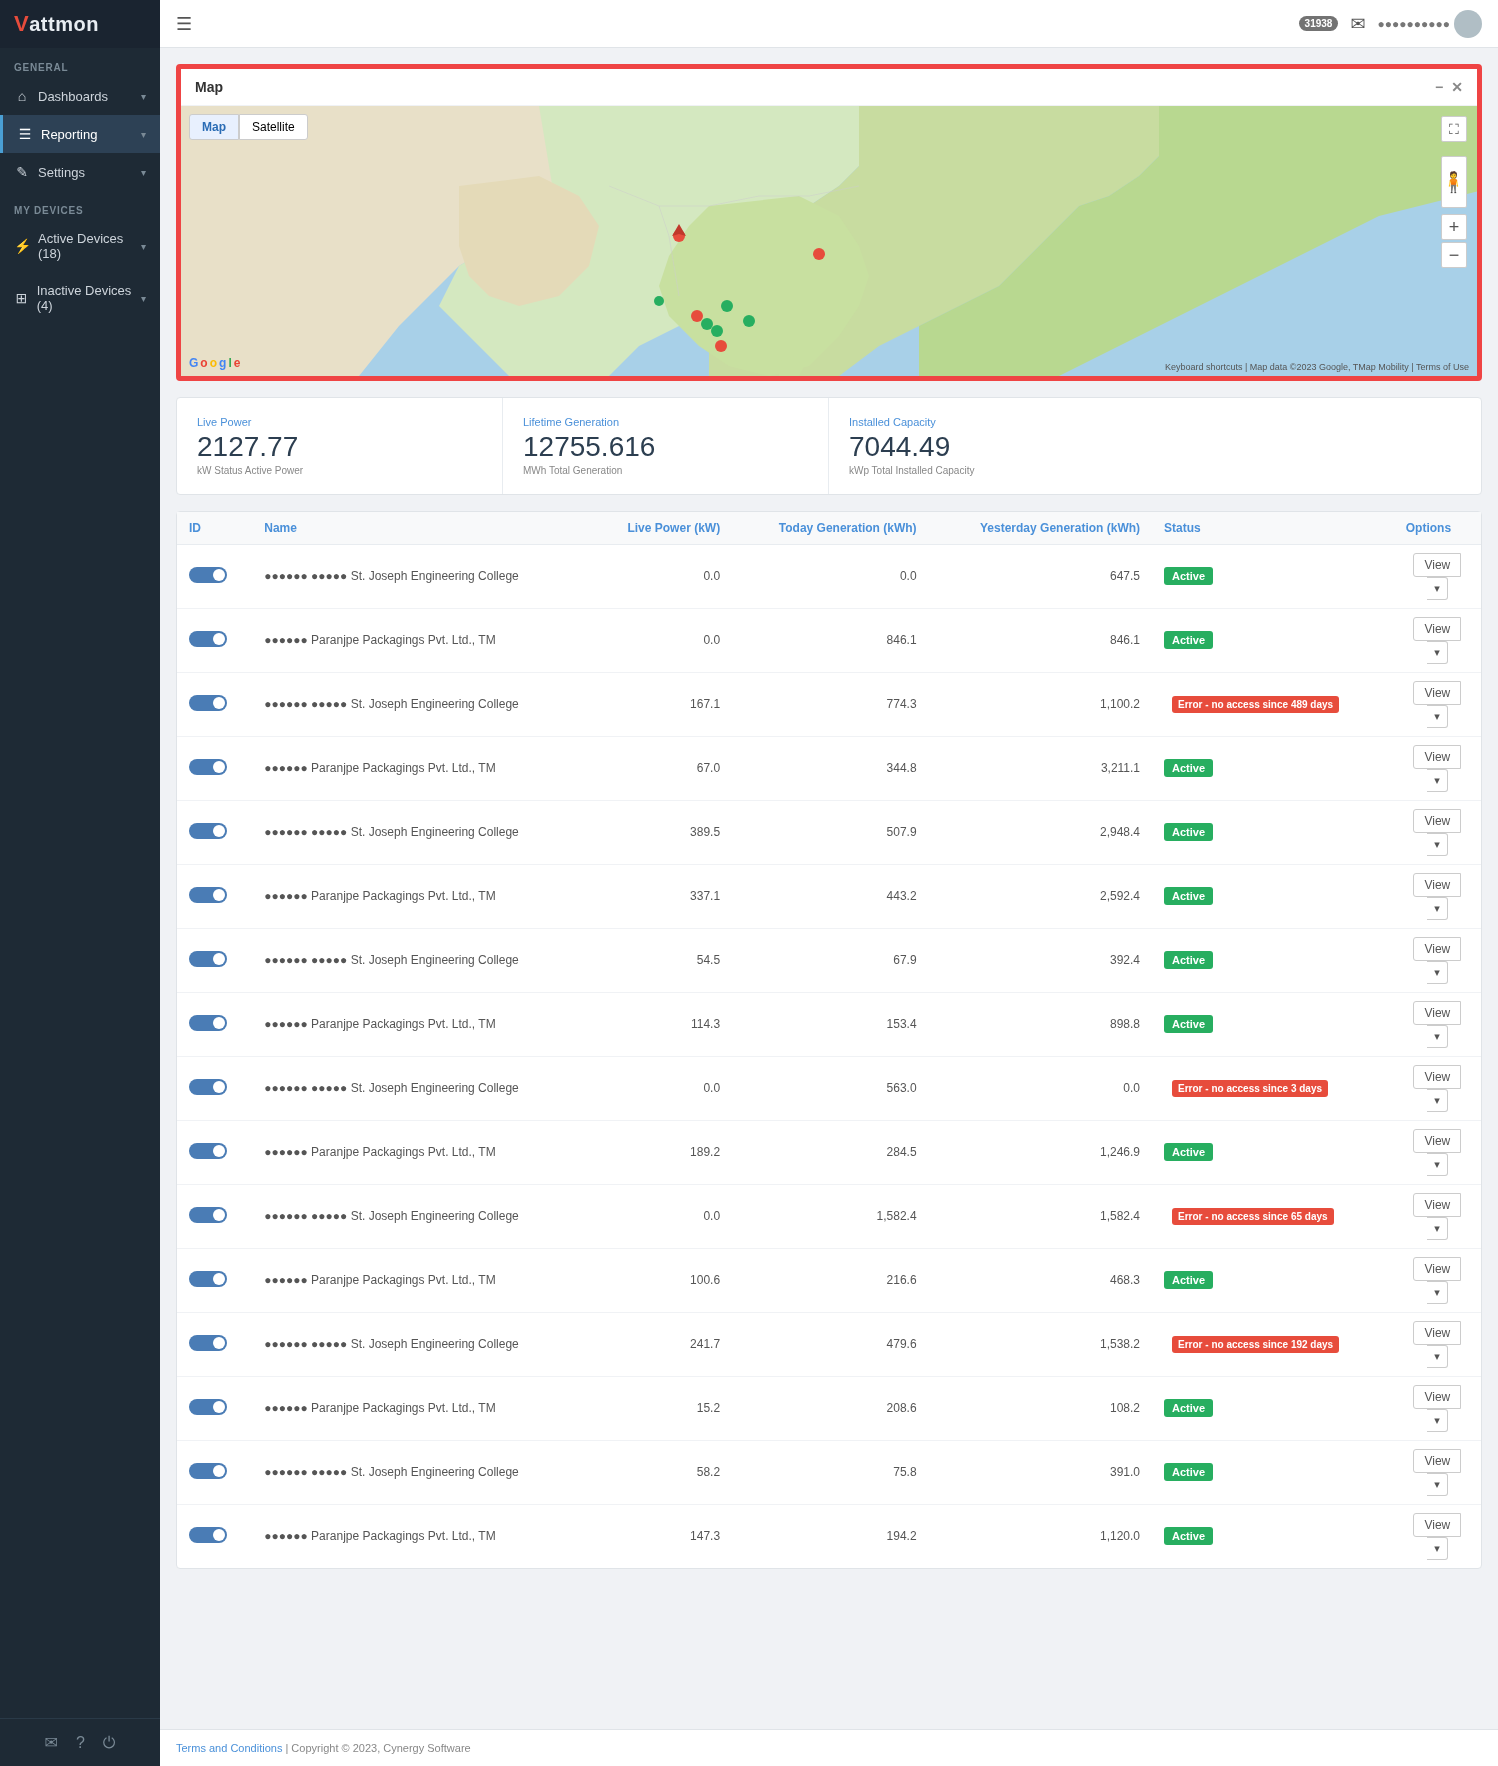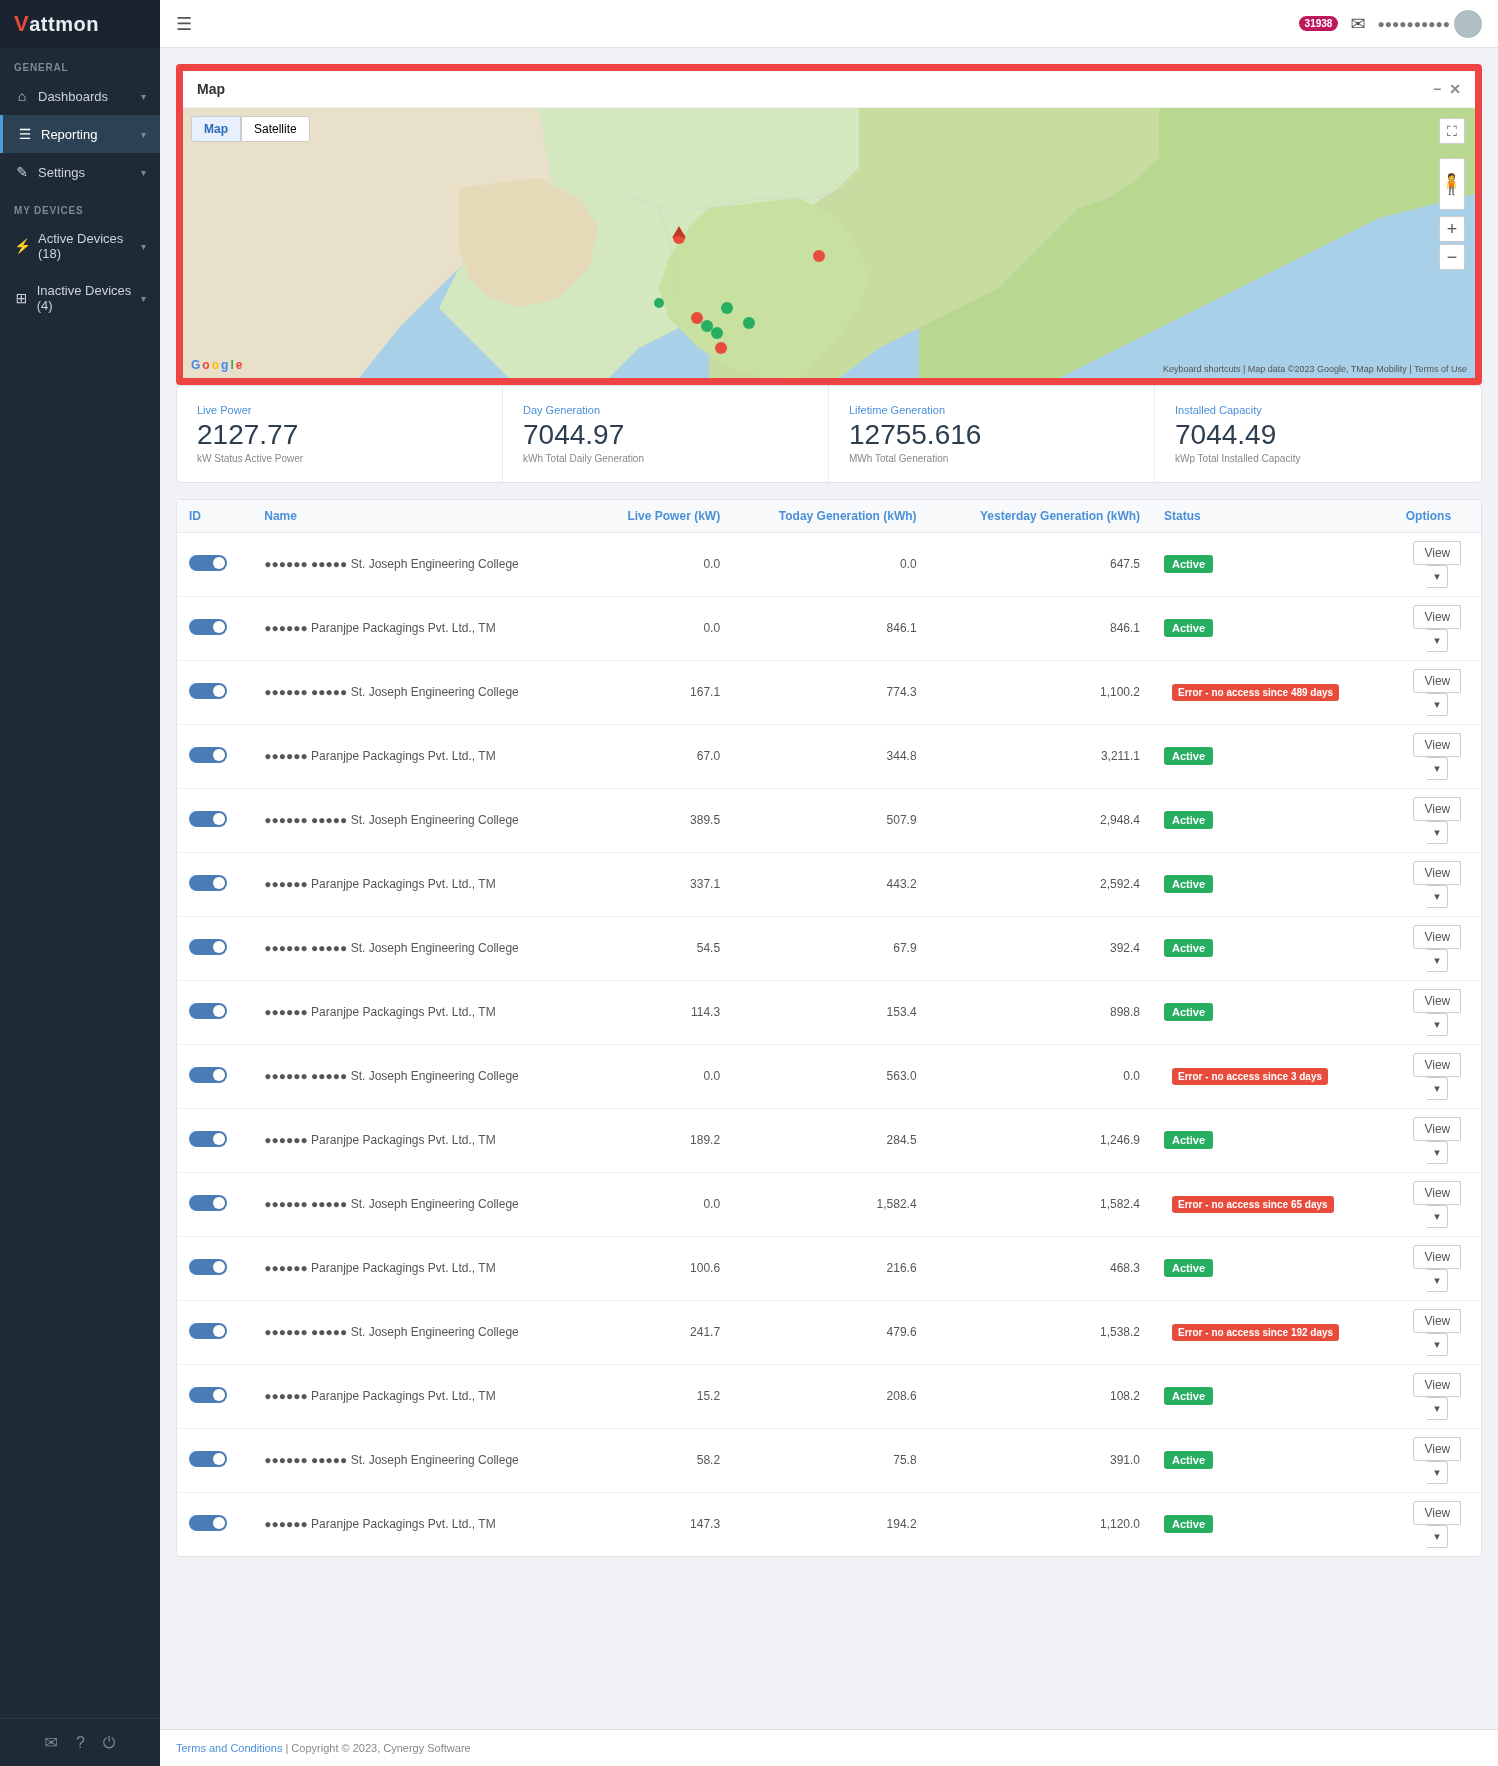--- a/index.html
+++ b/index.html
@@ -63,38 +63,39 @@
       height: 48px;
       display: flex; align-items: center; justify-content: space-between;
       padding: 0 16px;
       border-bottom: 1px solid #e0e4e8;
       position: sticky; top: 0; z-index: 100;
     }
     .topbar-left { display: flex; align-items: center; gap: 10px; }
     .hamburger { font-size: 18px; cursor: pointer; color: #555; }
     .topbar-right { display: flex; align-items: center; gap: 12px; }
     .notif-badge {
-      background: #be185d; color: #fff; font-size: 10px; font-weight: 700;
+      background: #737373; color: #fff; font-size: 10px; font-weight: 700;
       border-radius: 10px; padding: 2px 6px;
     }
     .mail-icon { font-size: 18px; color: #555; position: relative; }
     .user-info { font-size: 12px; color: #777; display: flex; align-items: center; gap: 4px; }
     .user-avatar {
       width: 28px; height: 28px; border-radius: 50%;
       background: #b0bec5; display: inline-block;
     }
 
     
     #content { padding: 16px; flex: 1; }
 
     
     .panel {
       background: #fff;
-      border: 7px solid #ef4444;
+      border: 5px solid #ef4444;
       border-radius: 4px;
+      margin-bottom: 16px;
     }
     .panel-header {
       display: flex; align-items: center; justify-content: space-between;
       padding: 10px 14px;
       border-bottom: 1px solid #f0f2f5;
       font-size: 14px; font-weight: 600; color: #333;
     }
     .panel-header-actions { display: flex; gap: 8px; }
     .panel-header-actions span { font-size: 14px; cursor: pointer; color: #888; }
 
@@ -387,25 +388,20 @@
       </div>
     </div>
 
     <div class="stats-row">
       <div class="stat-card">
         <div class="stat-label">Live Power</div>
         <div class="stat-value">2127.77</div>
         <div class="stat-unit">kW Status Active Power</div>
       </div>
       <div class="stat-card">
-        <div class="stat-label">Day Generation</div>
-        <div class="stat-value">7044.97</div>
-        <div class="stat-unit">kWh Total Daily Generation</div>
-      </div>
-      <div class="stat-card">
         <div class="stat-label">Lifetime Generation</div>
         <div class="stat-value">12755.616</div>
         <div class="stat-unit">MWh Total Generation</div>
       </div>
       <div class="stat-card">
         <div class="stat-label">Installed Capacity</div>
         <div class="stat-value">7044.49</div>
         <div class="stat-unit">kWp Total Installed Capacity</div>
       </div>
     </div>

